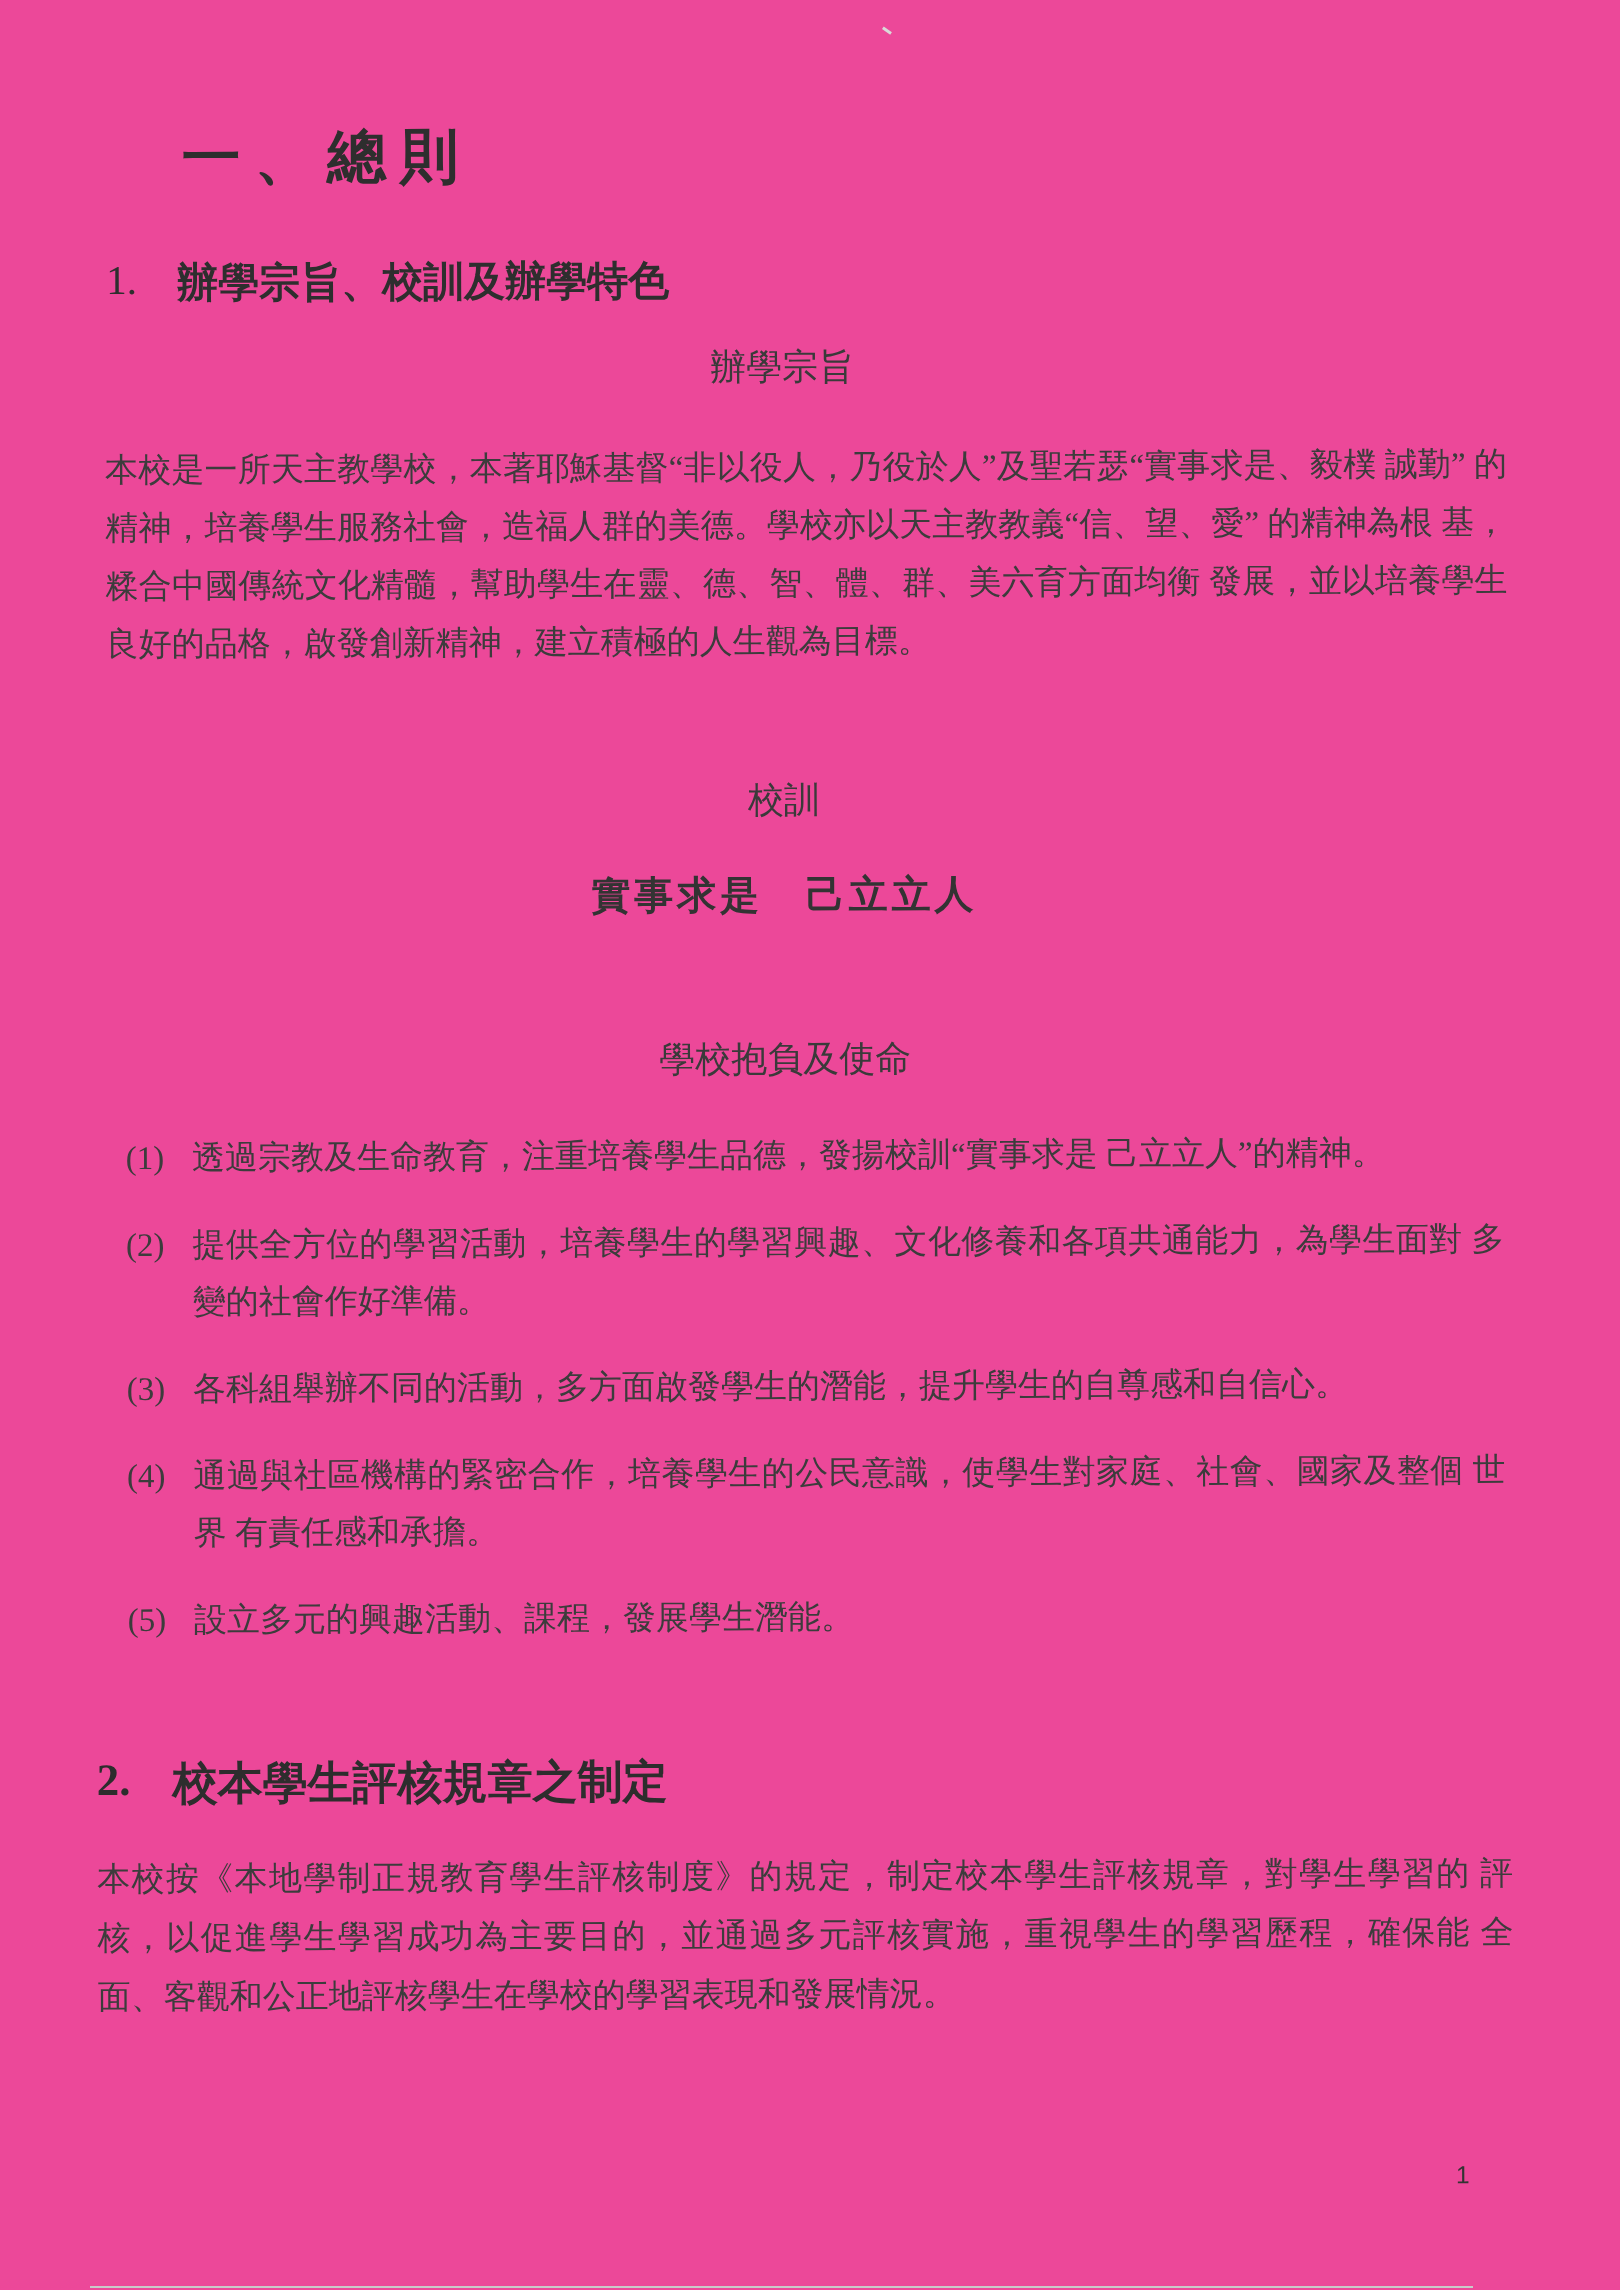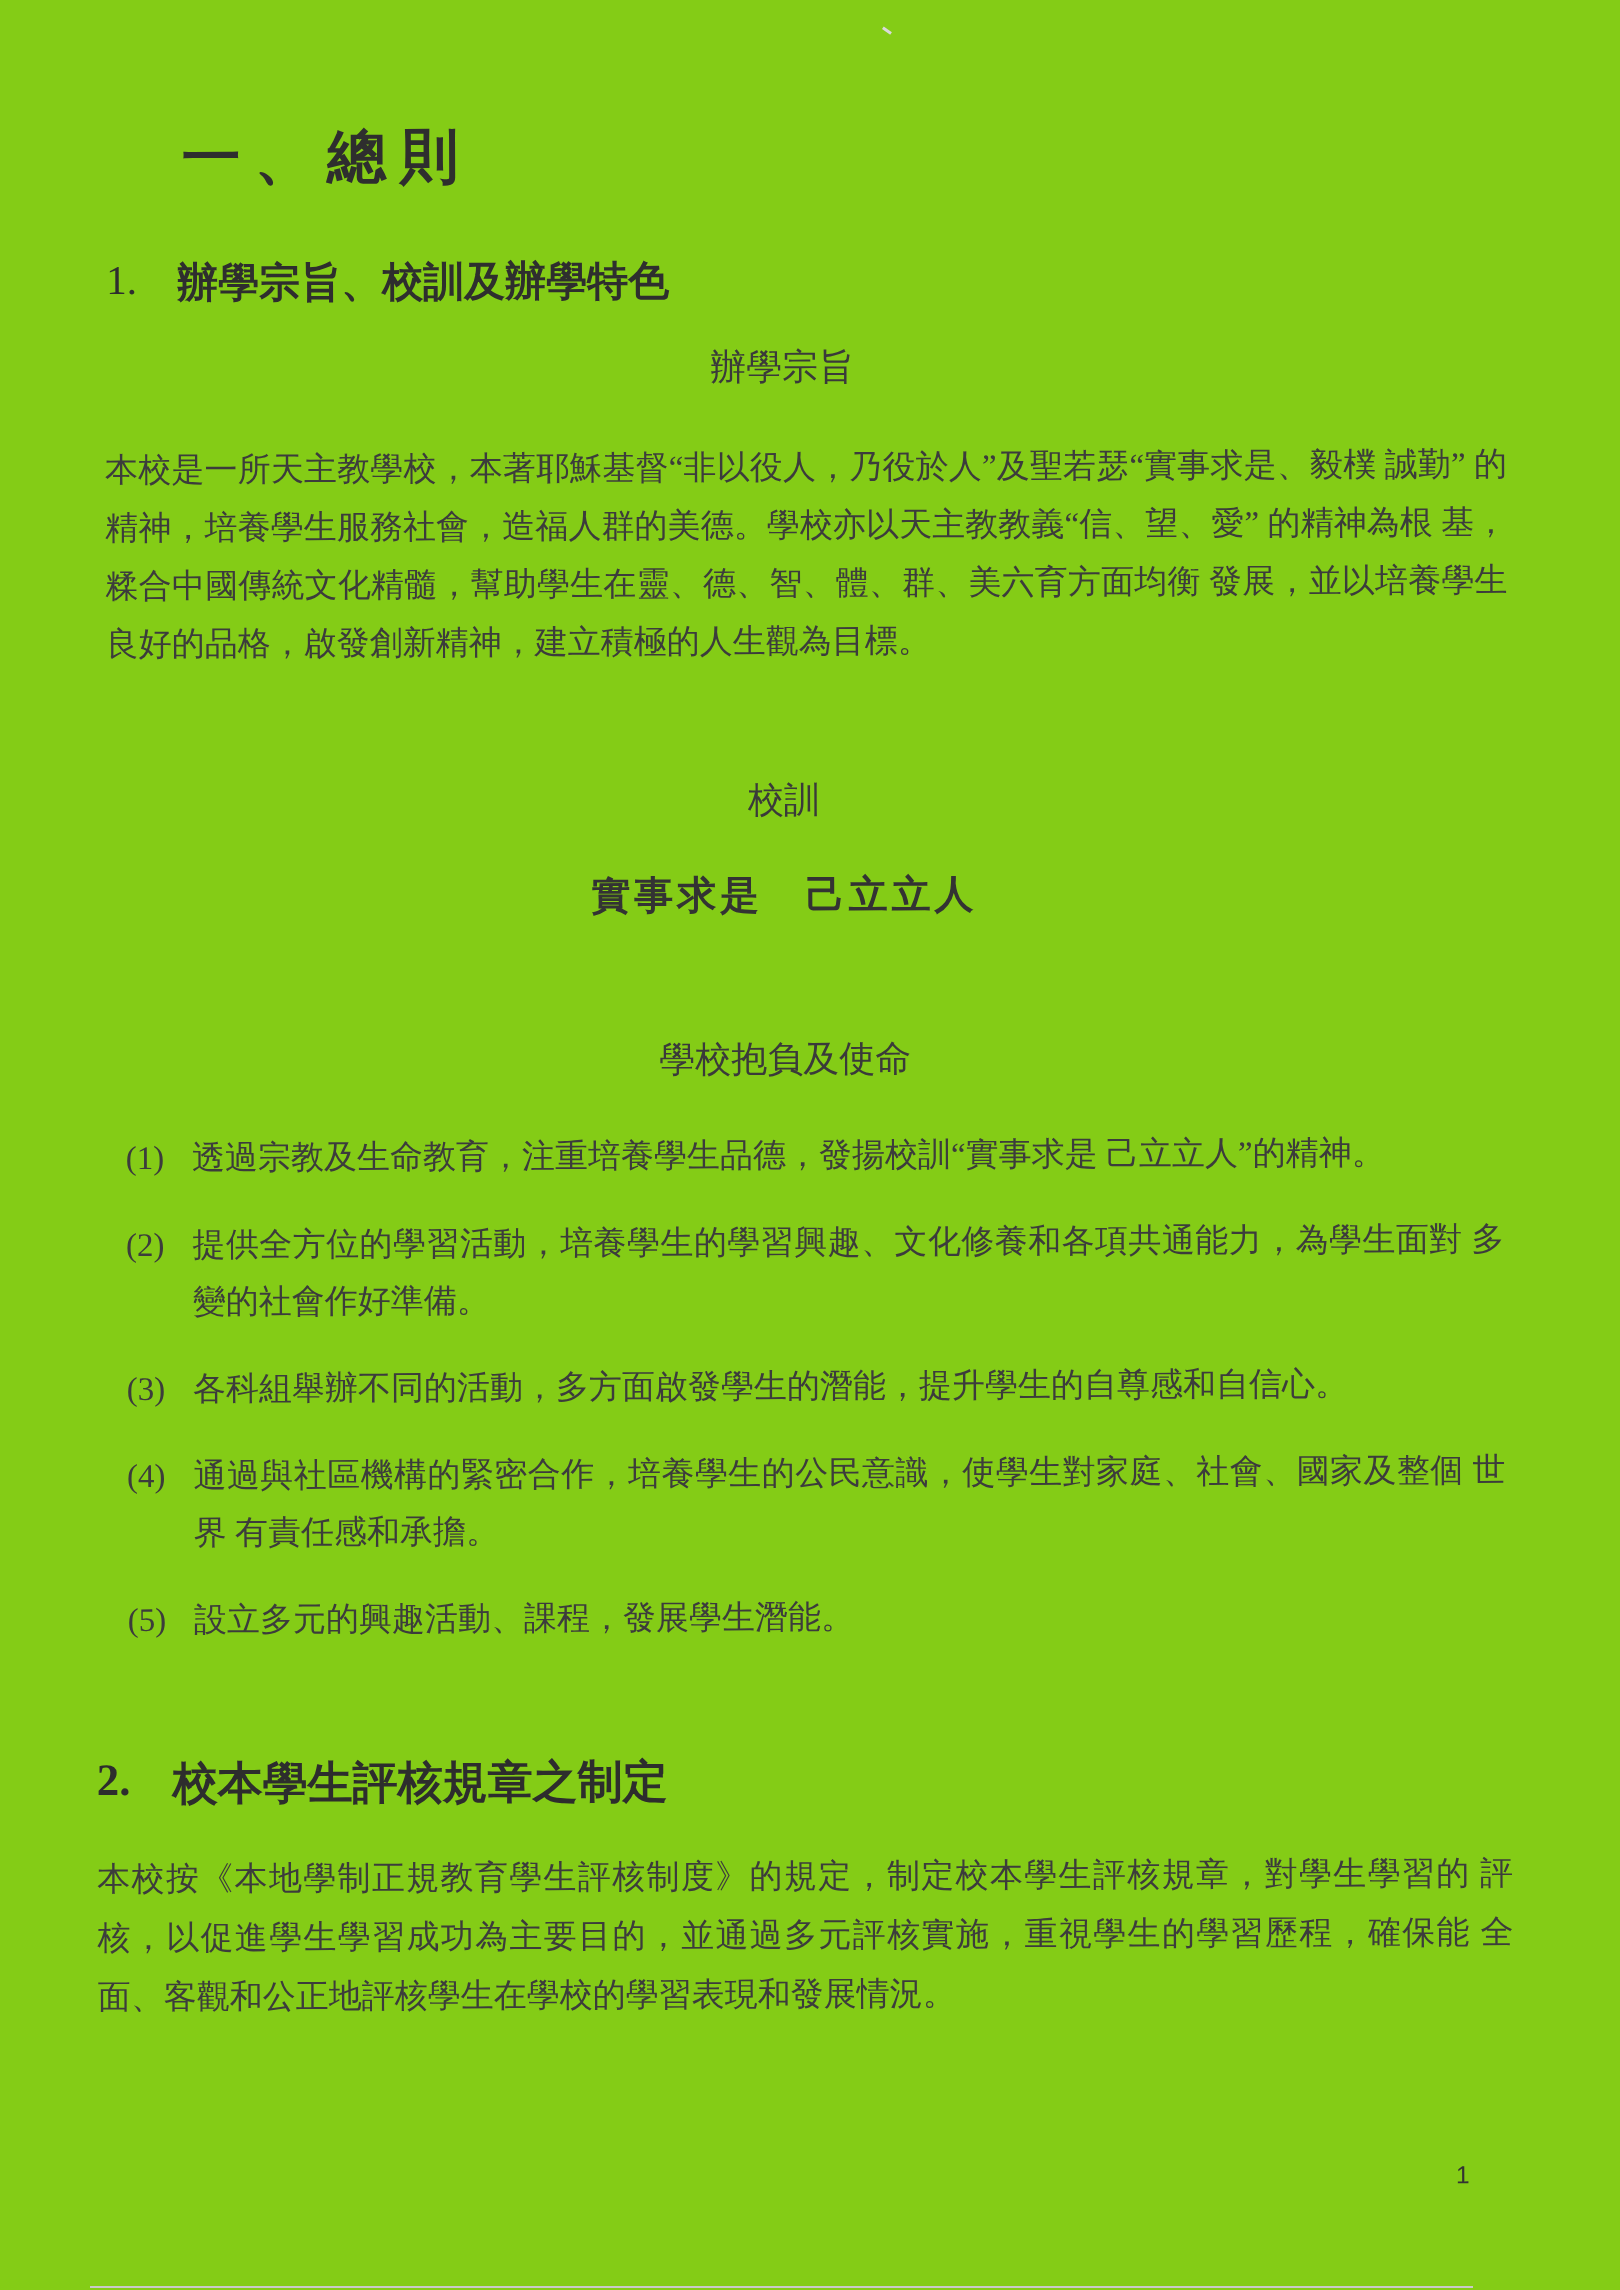--- a/index.html
+++ b/index.html
@@ -5,21 +5,21 @@
   html, body {
     margin: 0;
     padding: 0;
     background: #e8e8e8;
   }
   .page {
     position: relative;
     width: 1620px;
     height: 2291px;
     margin: 0 auto;
-    background: #84cc16;
+    background: #ec4899;
     color: #3a3a3a;
     font-family: "Liberation Serif", "DejaVu Serif", serif;
     overflow: hidden;
   }
   .content {
     position: absolute;
     top: 0; left: 0; right: 0; bottom: 0;
     transform: rotate(-0.25deg);
   }
   .main-heading {

